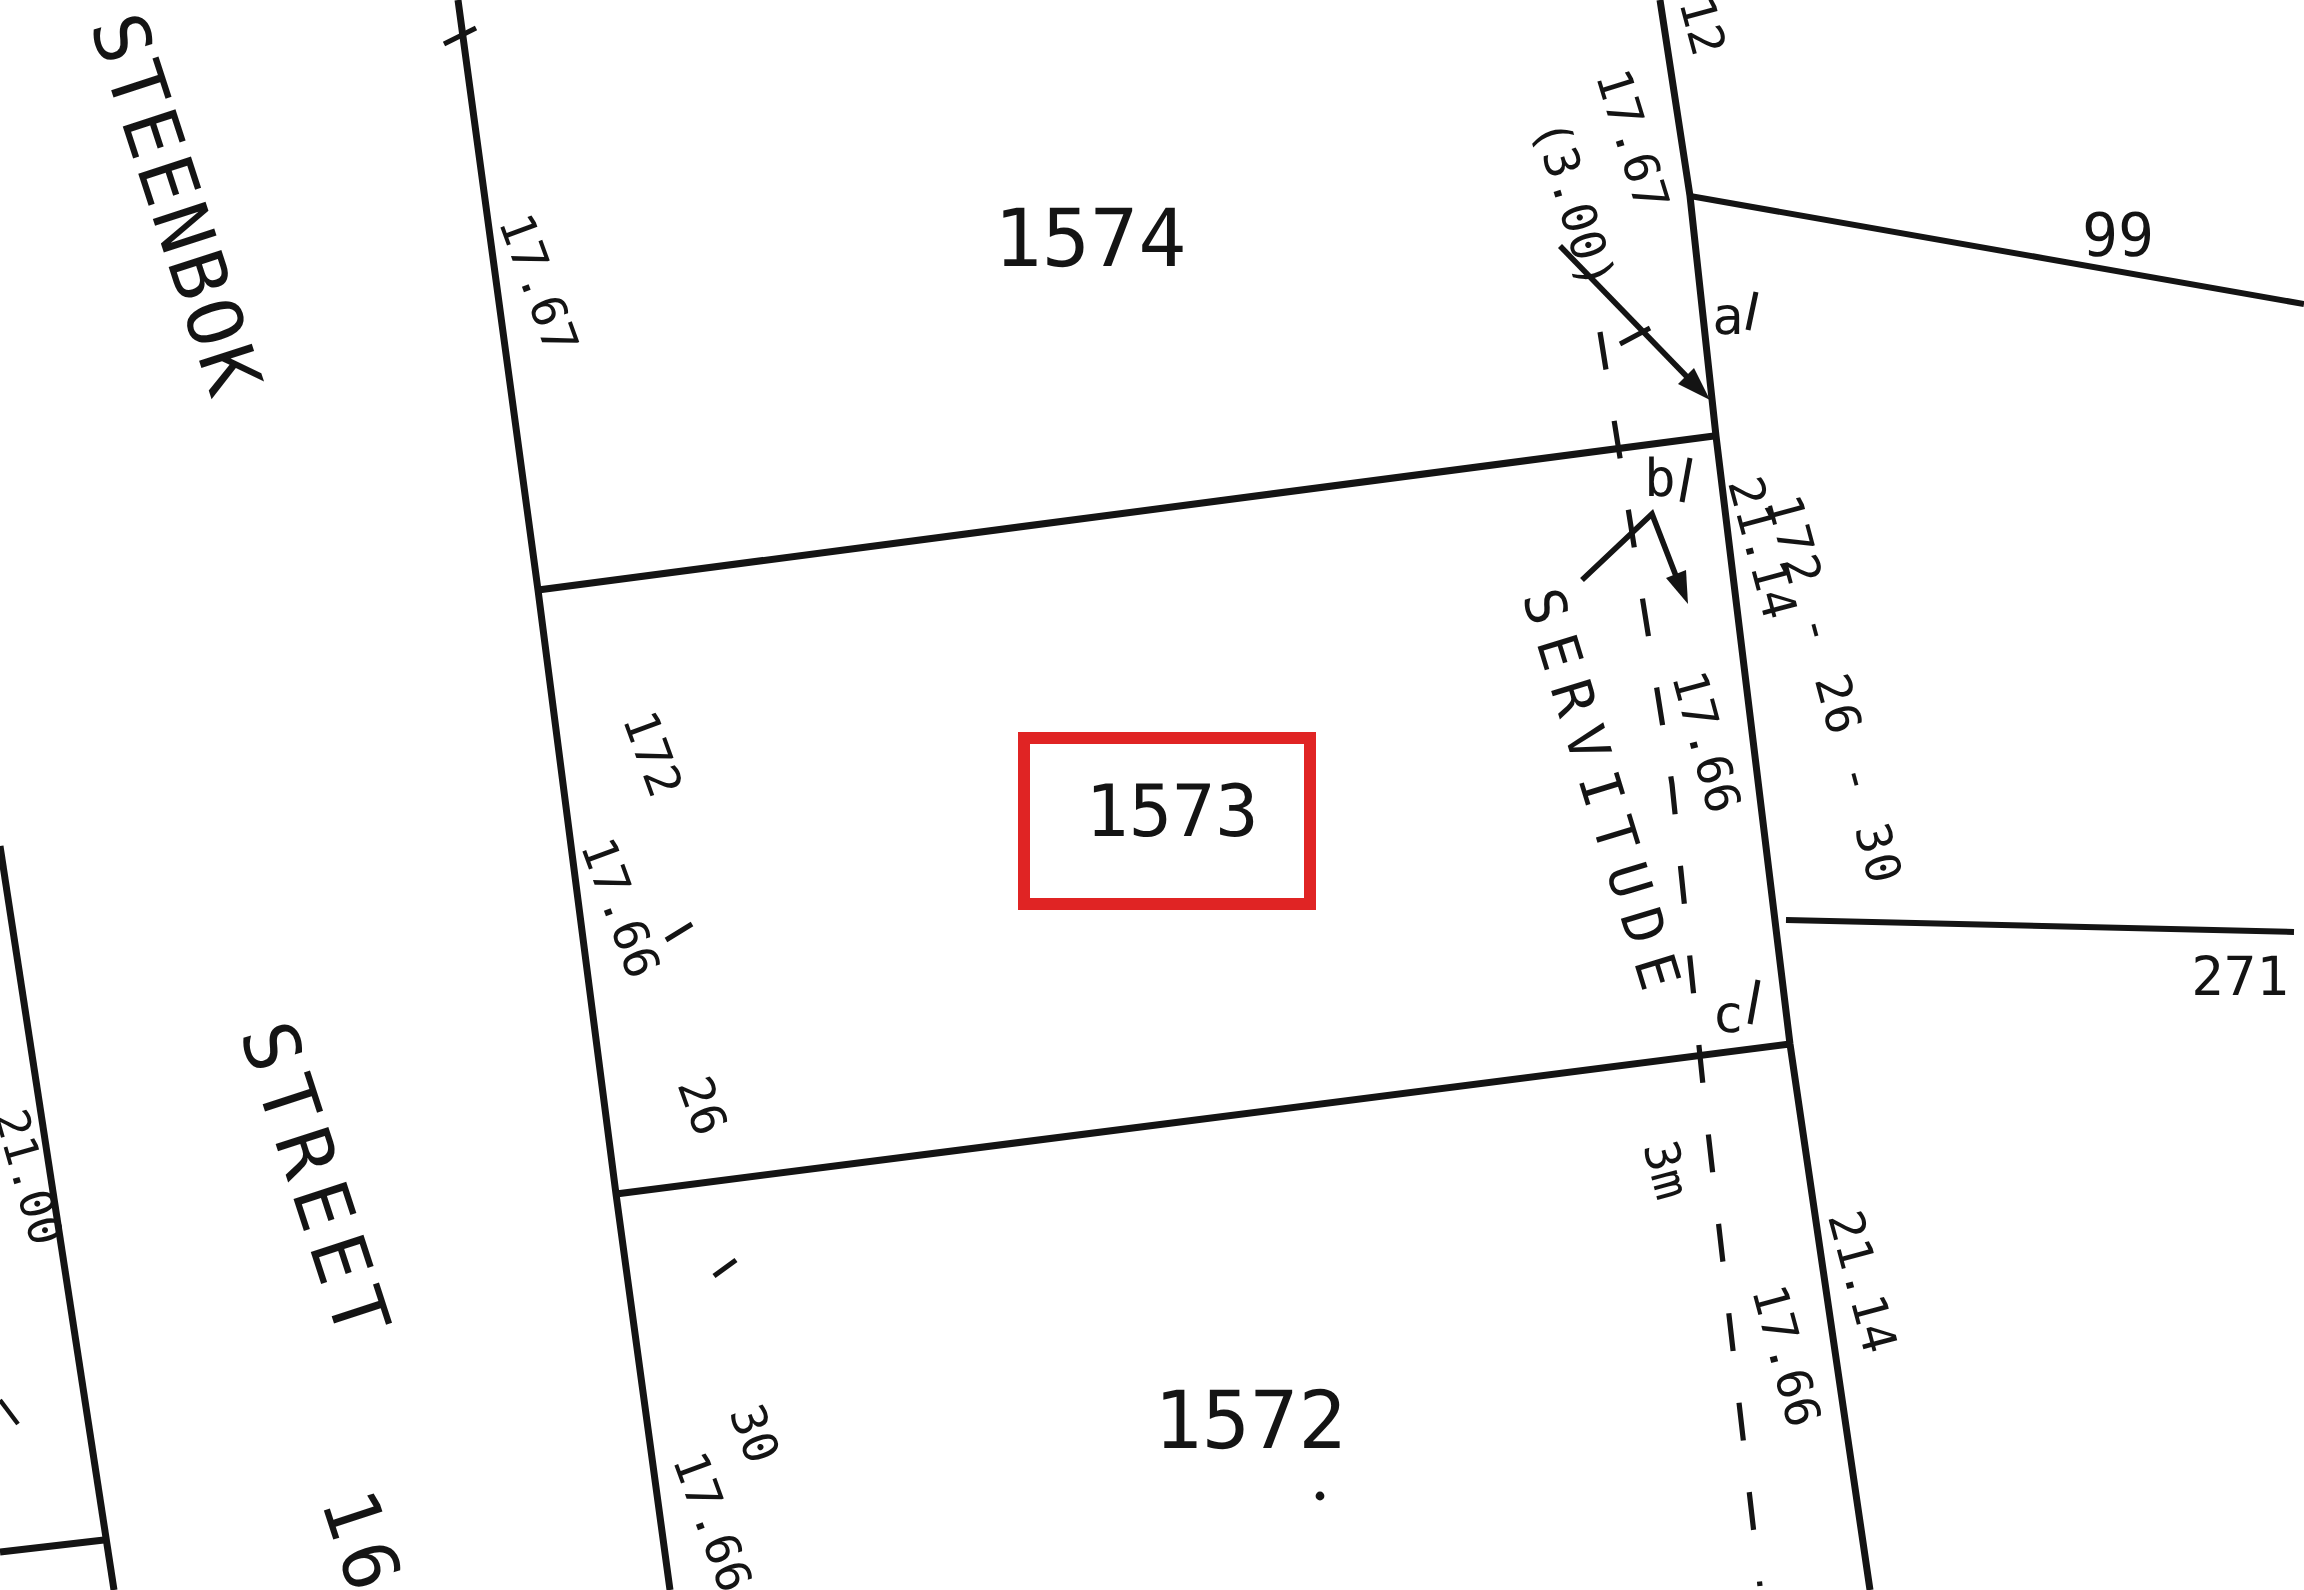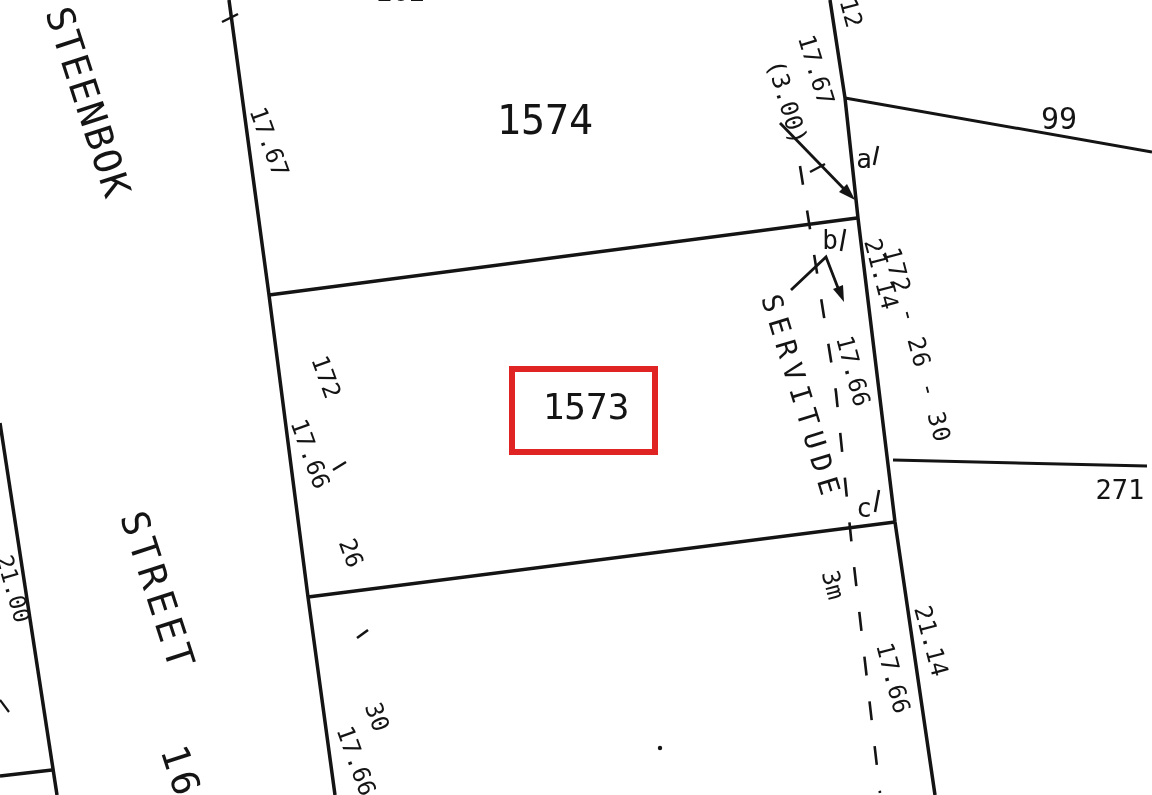--- a/index.html
+++ b/index.html
@@ -70,20 +70,21 @@
 
   <div class="highlight"></div>
 
   <span class="lbl" style="left:88px;top:103px;font-size:38px;letter-spacing:2px;transform:translate(-50%,-50%) rotate(72deg);">STEENBOK</span>
   <span class="lbl" style="left:158px;top:592px;font-size:38px;letter-spacing:5px;transform:translate(-50%,-50%) rotate(72deg);">STREET</span>
   <span class="lbl" style="left:181px;top:772px;font-size:38px;letter-spacing:4px;transform:translate(-50%,-50%) rotate(72deg);">16</span>
 
   <span class="lbl" style="left:401px;top:-9px;font-size:27px;transform:translate(-50%,-50%);">202</span>
   <span class="lbl" style="left:545px;top:120px;font-size:40px;transform:translate(-50%,-50%);">1574</span>
   <span class="lbl" style="left:586px;top:407px;font-size:36px;transform:translate(-50%,-50%);">1573</span>
+  <span class="lbl" style="left:625px;top:711px;font-size:40px;transform:translate(-50%,-50%);">1572</span>
   <span class="lbl" style="left:1059px;top:119px;font-size:30px;transform:translate(-50%,-50%);">99</span>
   <span class="lbl" style="left:1088px;top:489px;font-size:27px;transform:translate(-50%,-50%);margin-left:32px;">271</span>
 
   <span class="lbl" style="left:864px;top:159px;font-size:26px;transform:translate(-50%,-50%);">a</span>
   <span class="lbl" style="left:830px;top:240px;font-size:26px;transform:translate(-50%,-50%);">b</span>
   <span class="lbl" style="left:864px;top:508px;font-size:26px;transform:translate(-50%,-50%);">c</span>
 
   <span class="lbl" style="left:801px;top:398px;font-size:28px;letter-spacing:7px;transform:translate(-50%,-50%) rotate(73deg);">SERVITUDE</span>
   <span class="lbl" style="left:787px;top:102px;font-size:24px;transform:translate(-50%,-50%) rotate(73deg);">(3.00)</span>
   <span class="lbl" style="left:833px;top:585px;font-size:24px;transform:translate(-50%,-50%) rotate(75deg);">3m</span>

